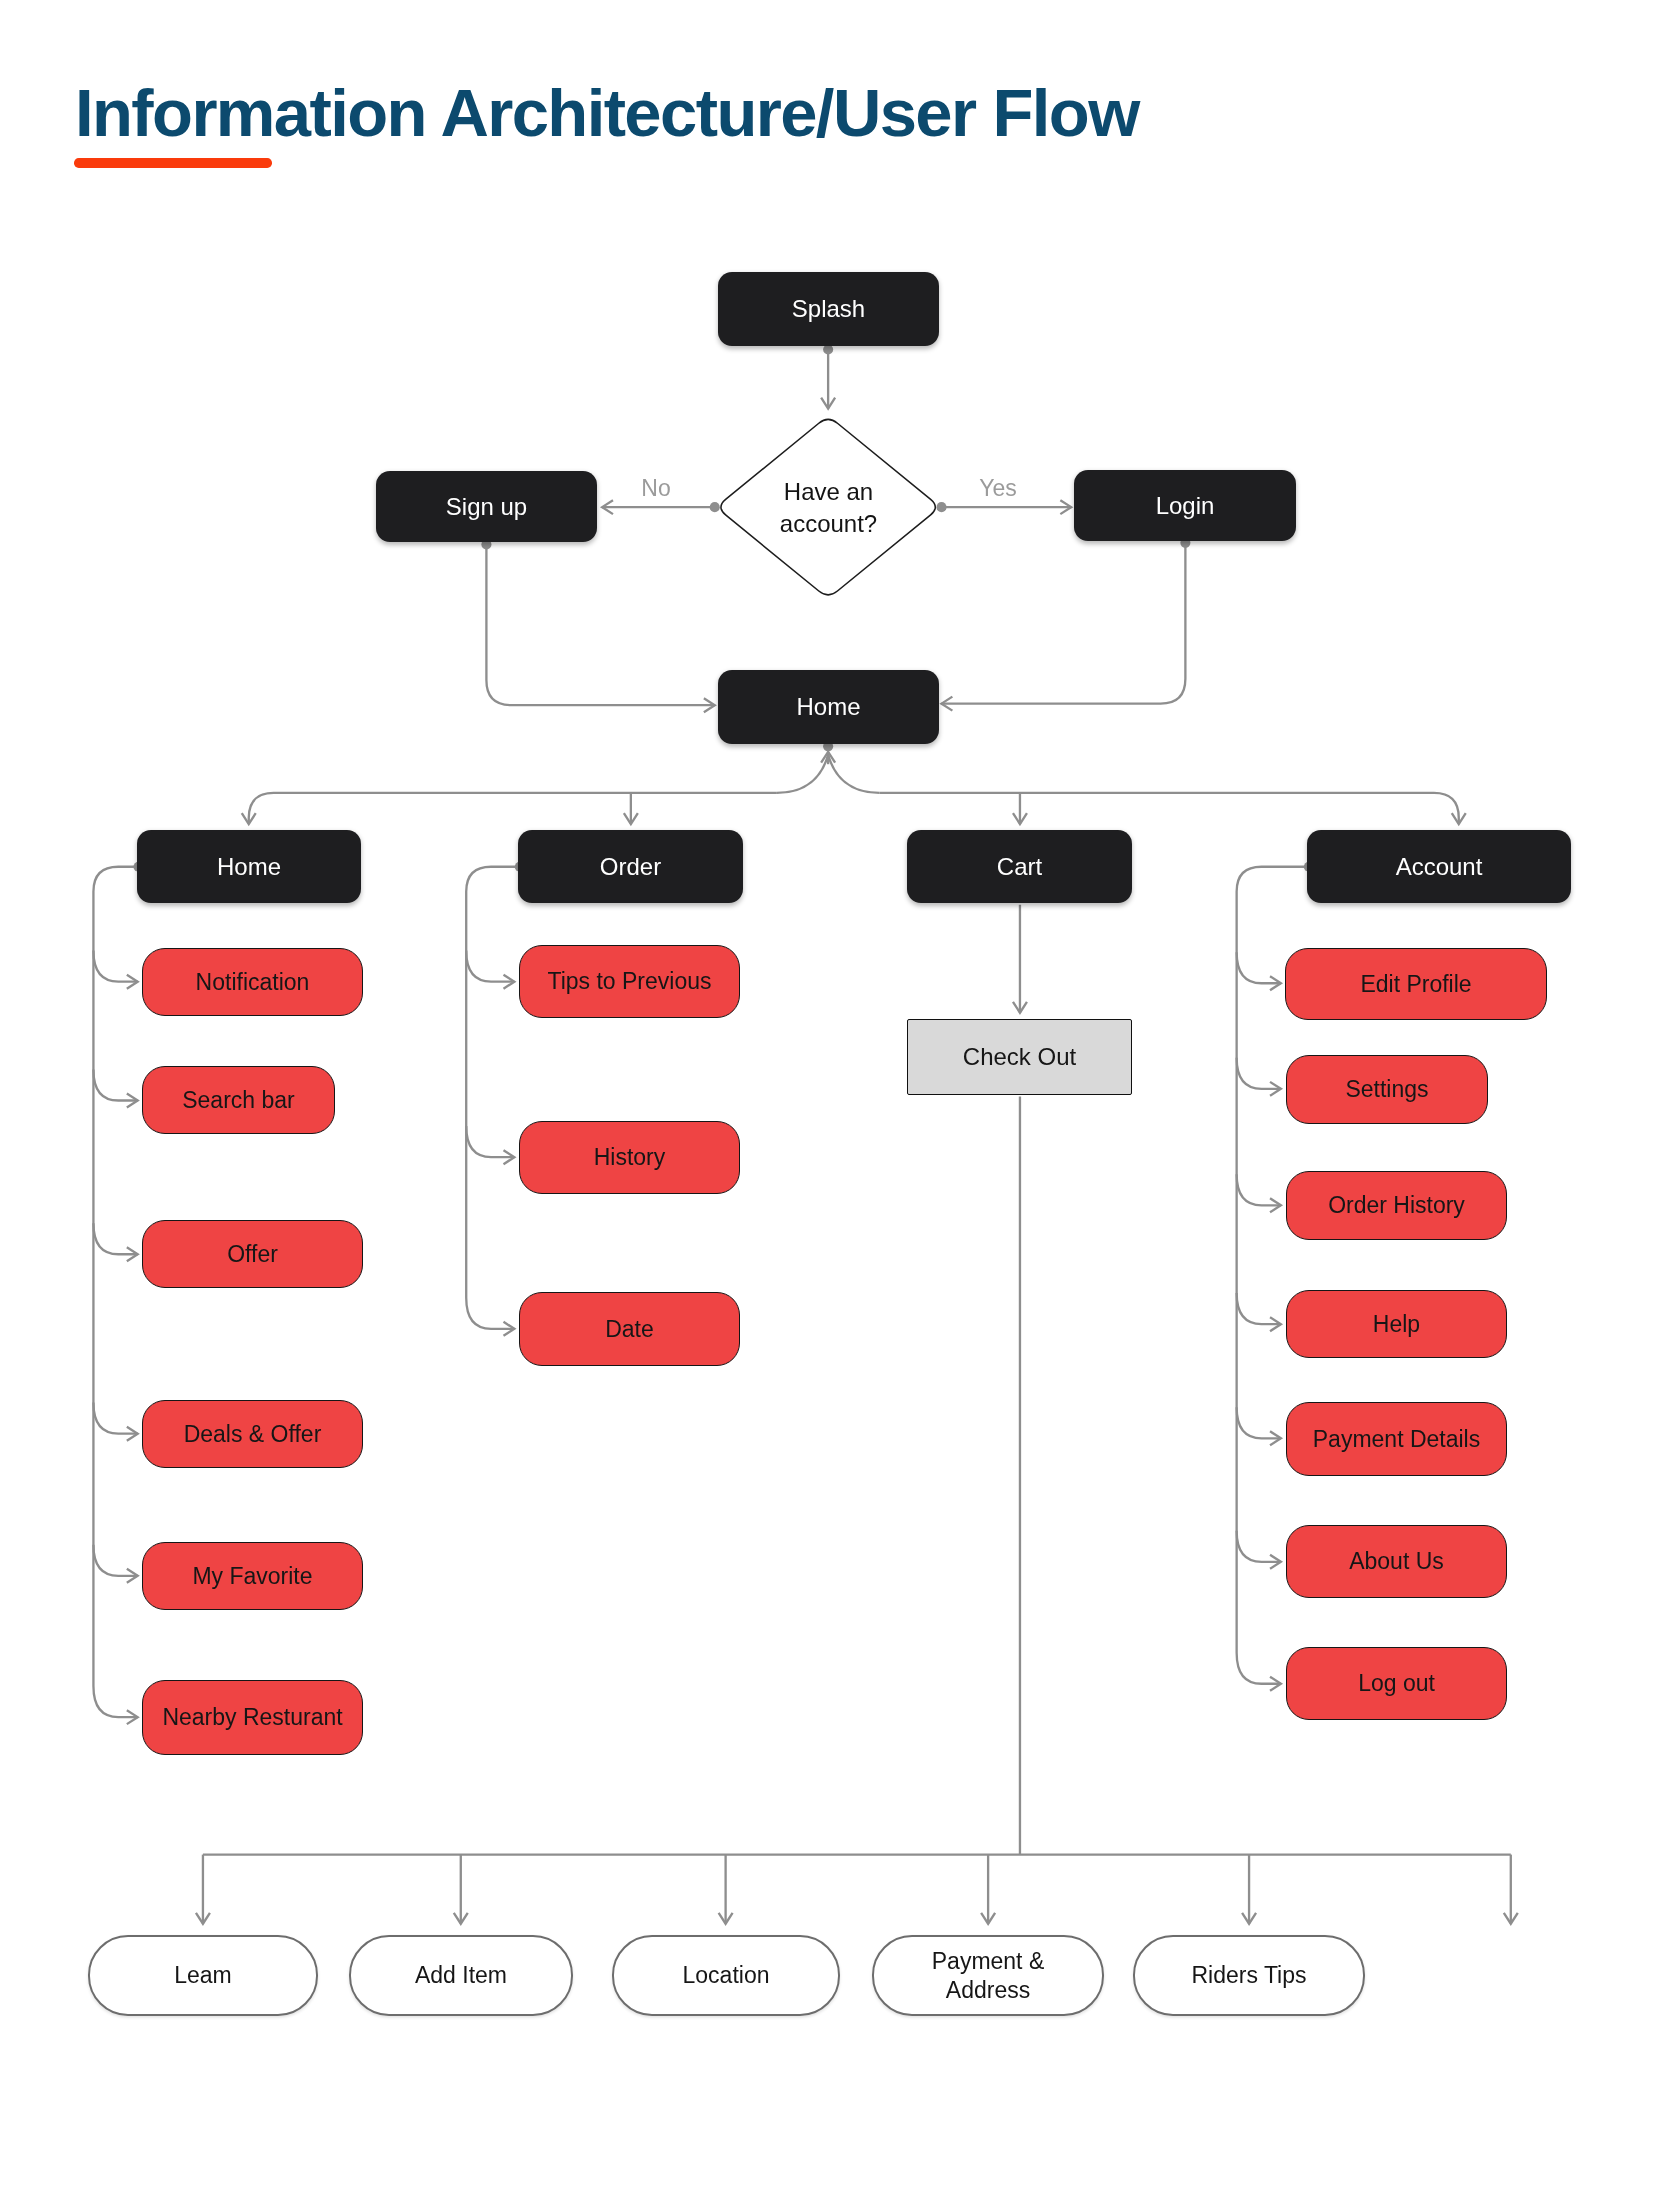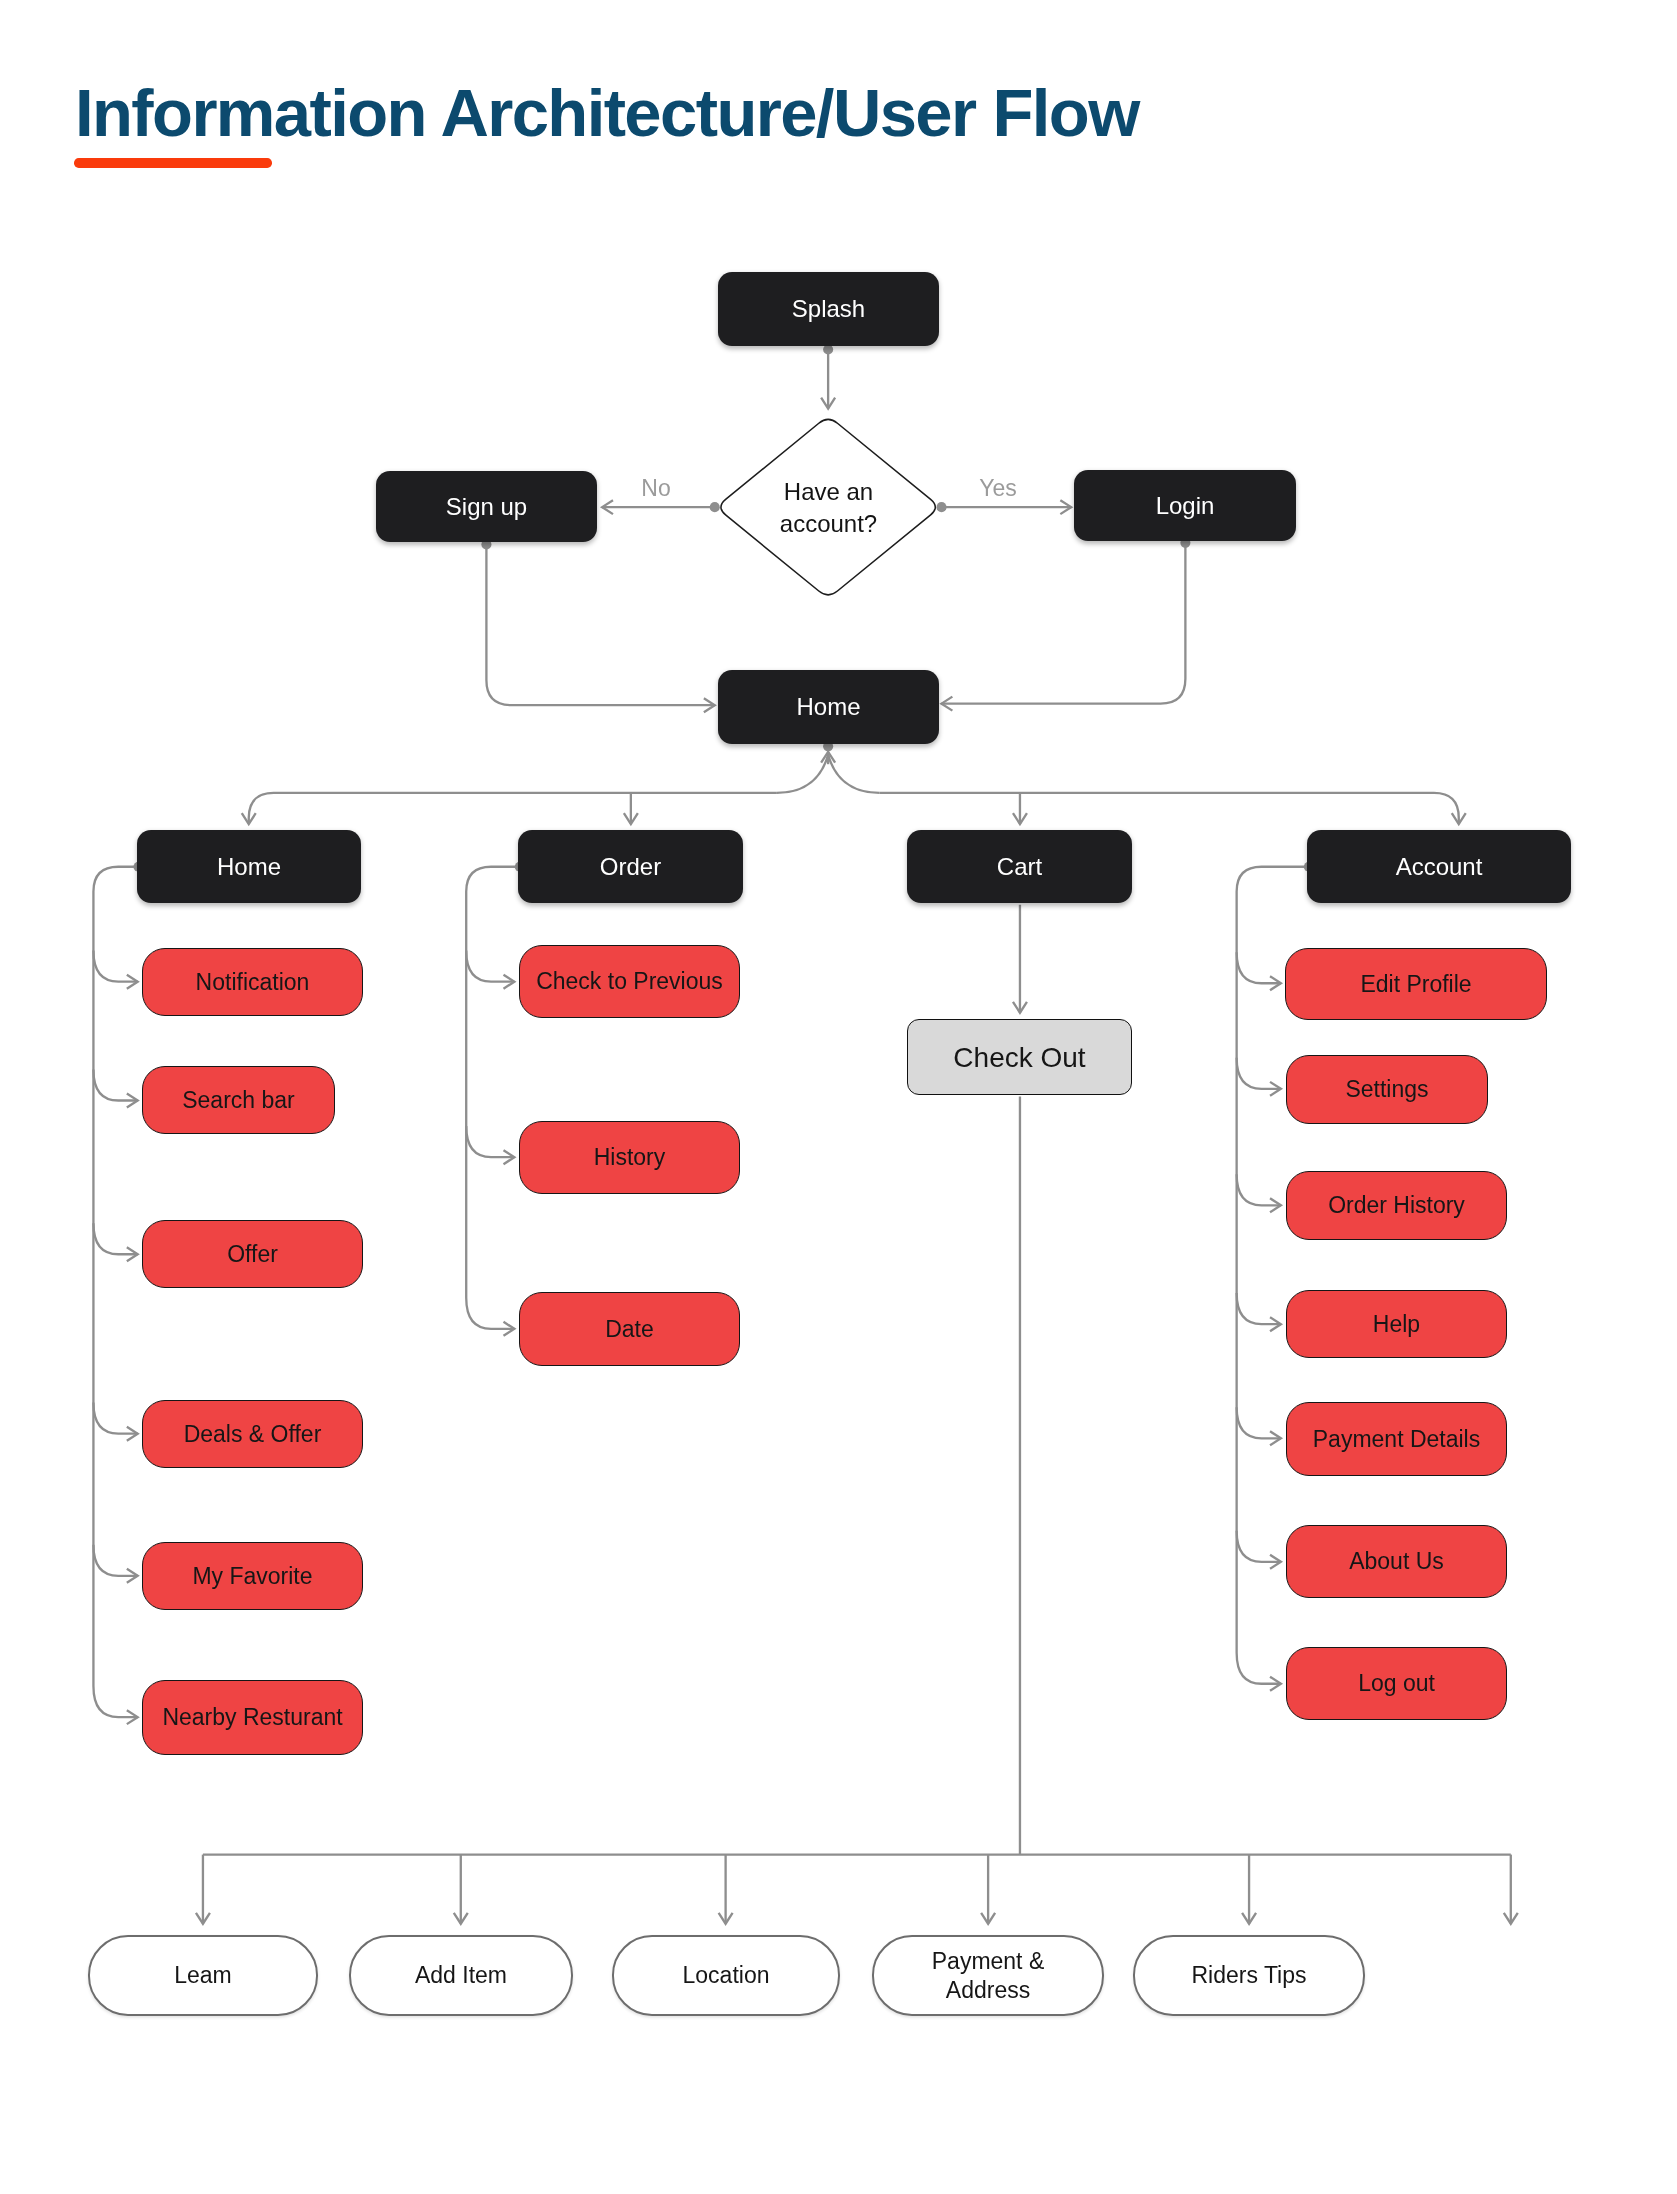--- a/index.html
+++ b/index.html
@@ -30,21 +30,21 @@
     text-align:center;font-size:23px;color:var(--ink);line-height:1.25;
   }
   .node.dark{
     background:var(--dark-node);color:#fff;border-radius:14px;font-size:24px;
     box-shadow:0 2.3px 5.4px rgba(0,0,0,.28);
   }
   .node.light{
     background:#ef4444;border:1.6px solid #161616;border-radius:23px;
   }
   .node.gray{
-    background:var(--checkout-fill);border:1.9px solid #101010;border-radius:12px;font-size:28px;
+    background:var(--checkout-fill);border:1.9px solid #101010;border-radius:2px;font-size:24px;
   }
   .node.pill{
     background:#fff;border:2.3px solid #6d6d6d;border-radius:40px;
     box-shadow:0 1.6px 3.1px rgba(0,0,0,.12);
   }
   .node.wrap-narrow{padding:0 16px}
   .diamond-label{
     position:absolute;left:743px;top:464px;width:171px;height:87px;
     display:flex;align-items:center;justify-content:center;text-align:center;
     font-size:24px;line-height:1.3;color:#141414;
@@ -140,21 +140,21 @@
   <div class="node dark" style="left:907px;top:830px;width:225px;height:73px">Cart</div>
   <div class="node dark" style="left:1307px;top:830px;width:264px;height:73px">Account</div>
 
   <div class="node light" style="left:142px;top:948px;width:221px;height:68px">Notification</div>
   <div class="node light" style="left:142px;top:1066px;width:193px;height:68px">Search bar</div>
   <div class="node light" style="left:142px;top:1220px;width:221px;height:68px">Offer</div>
   <div class="node light" style="left:142px;top:1400px;width:221px;height:68px">Deals &amp; Offer</div>
   <div class="node light" style="left:142px;top:1542px;width:221px;height:68px">My Favorite</div>
   <div class="node light wrap-narrow" style="left:142px;top:1680px;width:221px;height:75px">Nearby Resturant</div>
 
-  <div class="node light" style="left:519px;top:945px;width:221px;height:73px">Check to Previous</div>
+  <div class="node light" style="left:519px;top:945px;width:221px;height:73px">Tips to Previous</div>
   <div class="node light" style="left:519px;top:1121px;width:221px;height:73px">History</div>
   <div class="node light" style="left:519px;top:1292px;width:221px;height:74px">Date</div>
 
   <div class="node gray" style="left:907px;top:1019px;width:225px;height:76px">Check Out</div>
 
   <div class="node light" style="left:1285px;top:948px;width:262px;height:72px">Edit Profile</div>
   <div class="node light" style="left:1286px;top:1055px;width:202px;height:69px">Settings</div>
   <div class="node light" style="left:1286px;top:1171px;width:221px;height:69px">Order History</div>
   <div class="node light" style="left:1286px;top:1290px;width:221px;height:68px">Help</div>
   <div class="node light" style="left:1286px;top:1402px;width:221px;height:74px">Payment Details</div>

